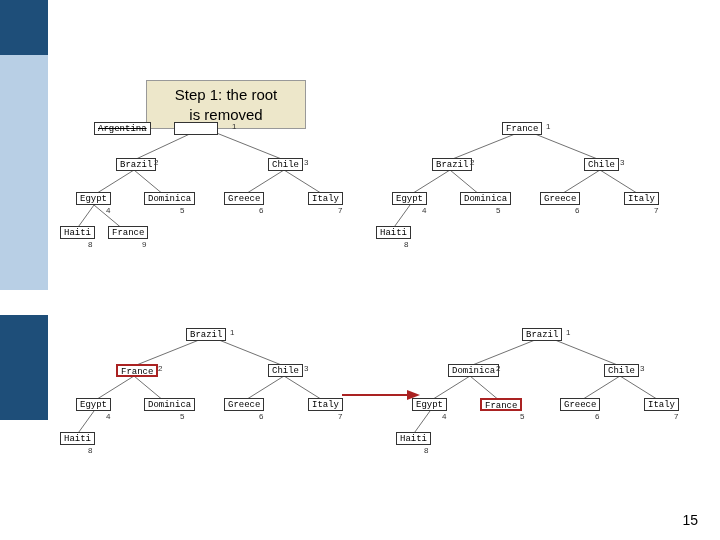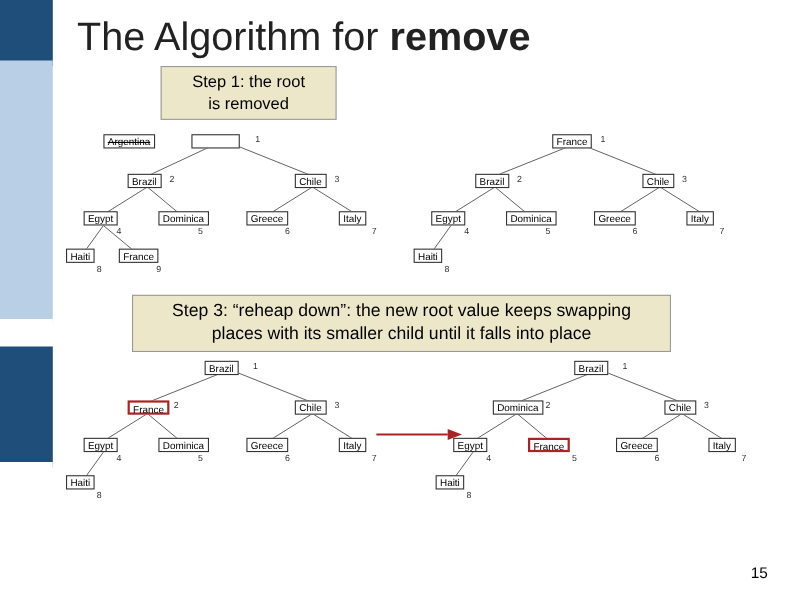--- a/index.html
+++ b/index.html
@@ -8,29 +8,29 @@
   .bar-seg { position: absolute; left: 0; width: 48px; }
   .seg1 { top: 0; height: 60px; background: #1e4e79; }
   .seg2 { top: 55px; height: 240px; background: #b8cfe5; }
   .seg3 { top: 290px; height: 30px; background: #fff; }
   .seg4 { top: 315px; height: 110px; background: #1e4e79; }
   .seg5 { top: 420px; height: 120px; background: #fff; }
   .content { position: absolute; left: 0; top: 0; width: 720px; height: 540px; z-index: 1; }
   .title { position: absolute; top: 12px; left: 70px; font-size: 36px; color: #222; font-family: Arial, sans-serif; }
   .title .bold { font-weight: bold; }
   .step-box { background: #ede7ca; border: 1px solid #999; text-align: center; font-size: 15px; padding: 4px 10px; position: absolute; line-height: 1.3; }
-  .step1 { top: 60px; left: 146px; width: 160px; }
+  .step1 { top: 80px; left: 146px; width: 160px; }
   .step2 { top: 72px; left: 372px; width: 280px; }
   .step3 { top: 268px; left: 120px; width: 490px; font-size: 16px; }
   .tree-area { position: absolute; }
   .area1 { top: 120px; left: 64px; width: 300px; height: 130px; }
   .area2 { top: 120px; left: 380px; width: 300px; height: 130px; }
   .area3 { top: 326px; left: 64px; width: 300px; height: 140px; }
   .area4 { top: 326px; left: 400px; width: 290px; height: 140px; }
-  .node { position: absolute; background: #fff; border: 1px solid #333; font-size: 9px; padding: 0 3px; text-align: center; white-space: nowrap; height: 13px; line-height: 12px; }
+  .node { position: absolute; background: #fff; border: 1px solid #333; font-size: 9px; padding: 0 3px; text-align: center; white-space: nowrap; height: 13px; line-height: 12px; font-family: Liberation Mono, monospace; }
   .node.hl { border: 2px solid #a22; }
   .node.empty { width: 44px; height: 13px; }
   .idx { position: absolute; font-size: 8px; color: #333; }
   svg.lines { position: absolute; top: 0; left: 0; width: 100%; height: 100%; z-index: -1; }
   svg.lines line { stroke: #333; stroke-width: 0.7; }
   .arrow { position: absolute; top: 385px; left: 342px; width: 80px; height: 20px; }
   .arrow svg { width: 100%; height: 100%; }
   .page-num { position: absolute; bottom: 12px; right: 22px; font-size: 14px; }
 </style>
 </head>
@@ -39,31 +39,24 @@
 <div class="left-bar">
   <div class="bar-seg seg1"></div>
   <div class="bar-seg seg2"></div>
   <div class="bar-seg seg3"></div>
   <div class="bar-seg seg4"></div>
   <div class="bar-seg seg5"></div>
 </div>
 
 <div class="content">
 
-  <div class="title">
-    <span>The Algorithm for </span><span class="bold">remove</span>
-  </div>
 
   <div class="step-box step1">
     <span style="white-space:pre-line;">Step 1: the root
 is removed</span>
-  </div>
-  <div class="step-box step3">
-    <span style="white-space:pre-line;">Step 3: “reheap down”: the new root value keeps swapping
-places with its smaller child until it falls into place</span>
   </div>
 
   <div class="tree-area area1">
     <svg class="lines">
         <line x1="130" y1="12" x2="70" y2="40"></line>
         <line x1="150" y1="12" x2="220" y2="40"></line>
         <line x1="70" y1="50" x2="30" y2="75"></line>
         <line x1="70" y1="50" x2="100" y2="75"></line>
         <line x1="220" y1="50" x2="180" y2="75"></line>
         <line x1="220" y1="50" x2="260" y2="75"></line>

